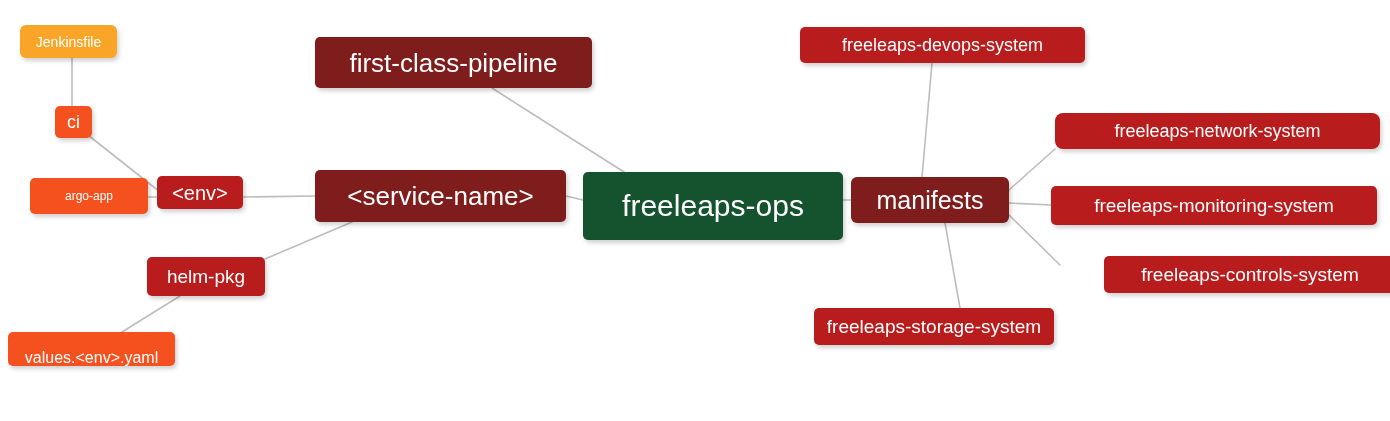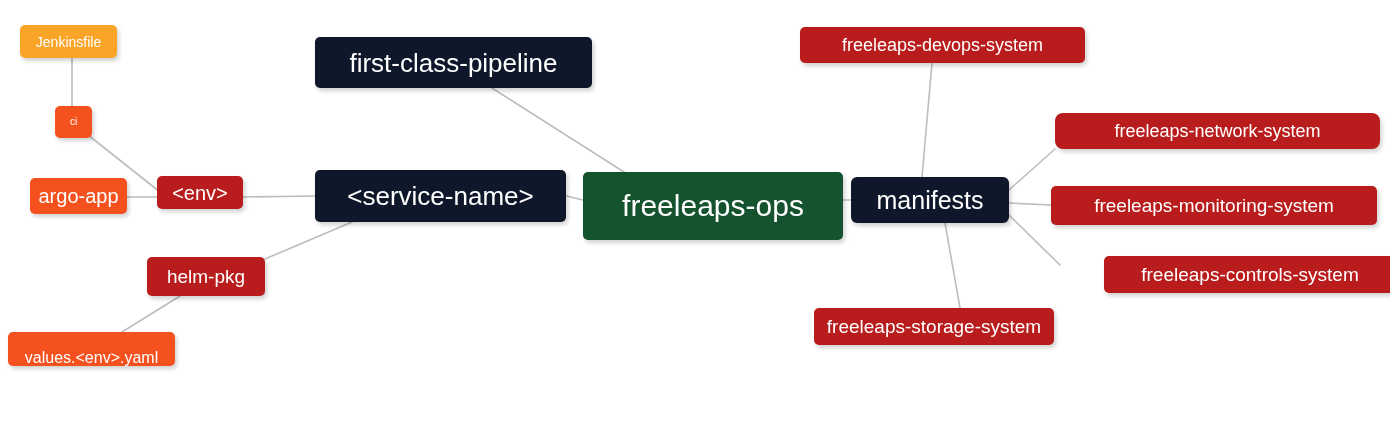--- a/index.html
+++ b/index.html
@@ -33,23 +33,23 @@
     justify-content: center;
     box-sizing: border-box;
     border-radius: 5px;
     color: #ffffff;
     white-space: nowrap;
     line-height: 1;
     box-shadow: 2px 3px 4px rgba(0,0,0,0.18);
     z-index: 2;
   }
   .n-root   { background: #14532d; }
-  .n-blue   { background: #0f172a; }
+  .n-blue   { background: #7f1d1d; }
   .n-green  { background: #b91c1c; }
-  .n-orange { background: #faa528; }
+  .n-orange { background: #faa528; border-radius: 6px; }
   .n-red    { background: #f4511e; }
 </style>
 </head>
 <body>
 
 <div id="mindmap">
   <svg id="edges" viewBox="0 0 1390 421">
       <path d="M 72,58 L 72,106" stroke="#bdbdbd" stroke-width="1.6" fill="none" stroke-linecap="round"></path>
       <path d="M 88,135 L 160,192" stroke="#bdbdbd" stroke-width="1.6" fill="none" stroke-linecap="round"></path>
       <path d="M 127,197 L 157,197" stroke="#bdbdbd" stroke-width="1.6" fill="none" stroke-linecap="round"></path>
@@ -62,24 +62,24 @@
       <path d="M 922,177 L 932,63" stroke="#bdbdbd" stroke-width="1.6" fill="none" stroke-linecap="round"></path>
       <path d="M 1009,190 L 1055,149" stroke="#bdbdbd" stroke-width="1.6" fill="none" stroke-linecap="round"></path>
       <path d="M 1009,203 L 1051,205" stroke="#bdbdbd" stroke-width="1.6" fill="none" stroke-linecap="round"></path>
       <path d="M 1009,215 L 1060,265" stroke="#bdbdbd" stroke-width="1.6" fill="none" stroke-linecap="round"></path>
       <path d="M 945,223 L 960,308" stroke="#bdbdbd" stroke-width="1.6" fill="none" stroke-linecap="round"></path>
     </svg>
   <div id="node-layer">
       <div class="node n-orange" style="left: 20px; top: 25px; width: 97px; height: 33px; font-size: 14px;">
         <span>Jenkinsfile</span>
       </div>
-      <div class="node n-red" style="left: 55px; top: 106px; width: 37px; height: 32px; font-size: 10px;">
+      <div class="node n-red" style="left: 55px; top: 106px; width: 37px; height: 32px; font-size: 18px;">
         <span>ci</span>
       </div>
-      <div class="node n-red" style="left: 30px; top: 178px; width: 97px; height: 36px; font-size: 20px;">
+      <div class="node n-red" style="left: 30px; top: 178px; width: 118px; height: 36px; font-size: 12px;">
         <span>argo-app</span>
       </div>
       <div class="node n-green" style="left: 157px; top: 176px; width: 86px; height: 33px; font-size: 20px;">
         <span>&lt;env&gt;</span>
       </div>
       <div class="node n-green" style="left: 147px; top: 257px; width: 118px; height: 39px; font-size: 19px;">
         <span>helm-pkg</span>
       </div>
       <div class="node n-red" style="left: 8px; top: 332px; width: 167px; height: 34px; font-size: 16px; align-items: flex-end;">
         <span>values.&lt;env&gt;.yaml</span>

